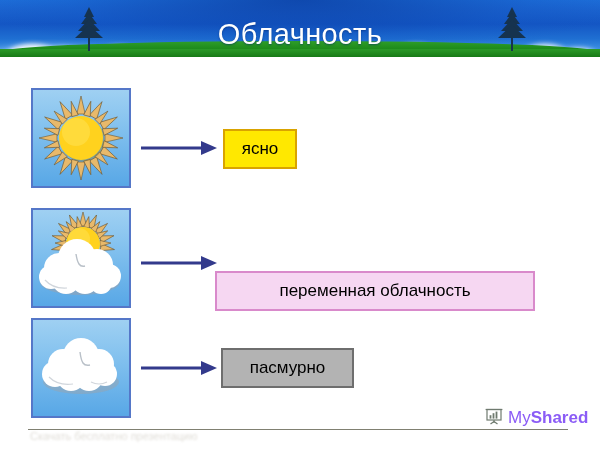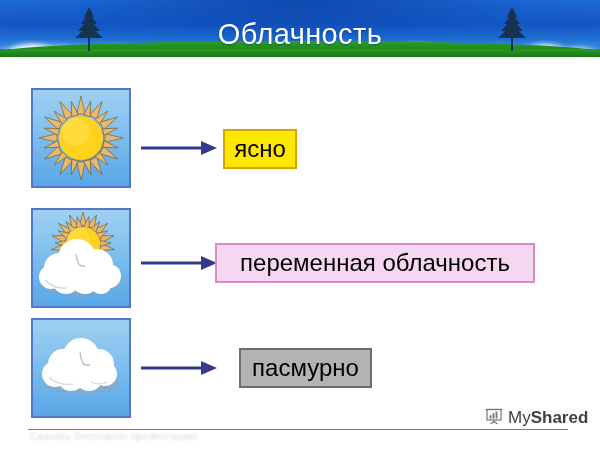--- a/index.html
+++ b/index.html
@@ -102,32 +102,33 @@
     height: 18px;
   }
   .arrow svg { display: block; }
 
   .label {
     position: absolute;
     box-sizing: border-box;
     display: flex;
     align-items: center;
     justify-content: center;
-    font-size: 24px;
+    font-size: 17px;
     color: #000000;
     white-space: nowrap;
     font-family: "Liberation Sans", sans-serif;
   }
   #label-clear {
     background: #FFE800;
     border: 2px solid #D9A300;
   }
   #label-partly {
     background: #F6D7F2;
     border: 2px solid #D98ACB;
+    margin-top: 28px;
   }
   #label-overcast {
     background: #B3B3B3;
     border: 2px solid #6E6E6E;
   }
 
   
   #footer-line {
     position: absolute;
     left: 28px;
@@ -153,21 +154,21 @@
   #watermark {
     position: absolute;
     left: 484px;
     top: 406px;
     display: flex;
     align-items: center;
     gap: 4px;
   }
   #watermark .wm-text {
     font-size: 17px;
-    color: #404040;
+    color: #8b5cf6;
     font-family: "Liberation Sans", sans-serif;
   }
   #watermark .wm-text b { font-weight: 700; }
 </style>
 </head>
 <body>
 
 <div id="banner">
   <div class="sky-deep"></div>
 
@@ -422,21 +423,21 @@
       </g>
     </svg>
   </div>
 
   <div class="arrow" style="left:141px; top:359px; width:76px;">
     <svg width="76" height="18" viewBox="0 0 76 18">
       <path d="M0,7.5 L60,7.5 L60,2 L76,9 L60,16 L60,10.5 L0,10.5 Z" fill="#333a8c"></path>
     </svg>
   </div>
 
-  <div class="label" id="label-overcast" style="left:239px; top:348px; width:133px; height:40px;">пасмурно</div>
+  <div class="label" id="label-overcast" style="left:221px; top:348px; width:133px; height:40px;">пасмурно</div>
 </div>
 
 <div id="footer-line"></div>
 <div id="ghost-text">Скачать бесплатно презентацию</div>
 
 <div id="watermark">
   <span>
     <svg width="20" height="20" viewBox="0 0 20 20">
       <g stroke="#6f7a6f" stroke-width="1.2" fill="none">
         <rect x="3" y="3.5" width="14" height="10.5"></rect>

